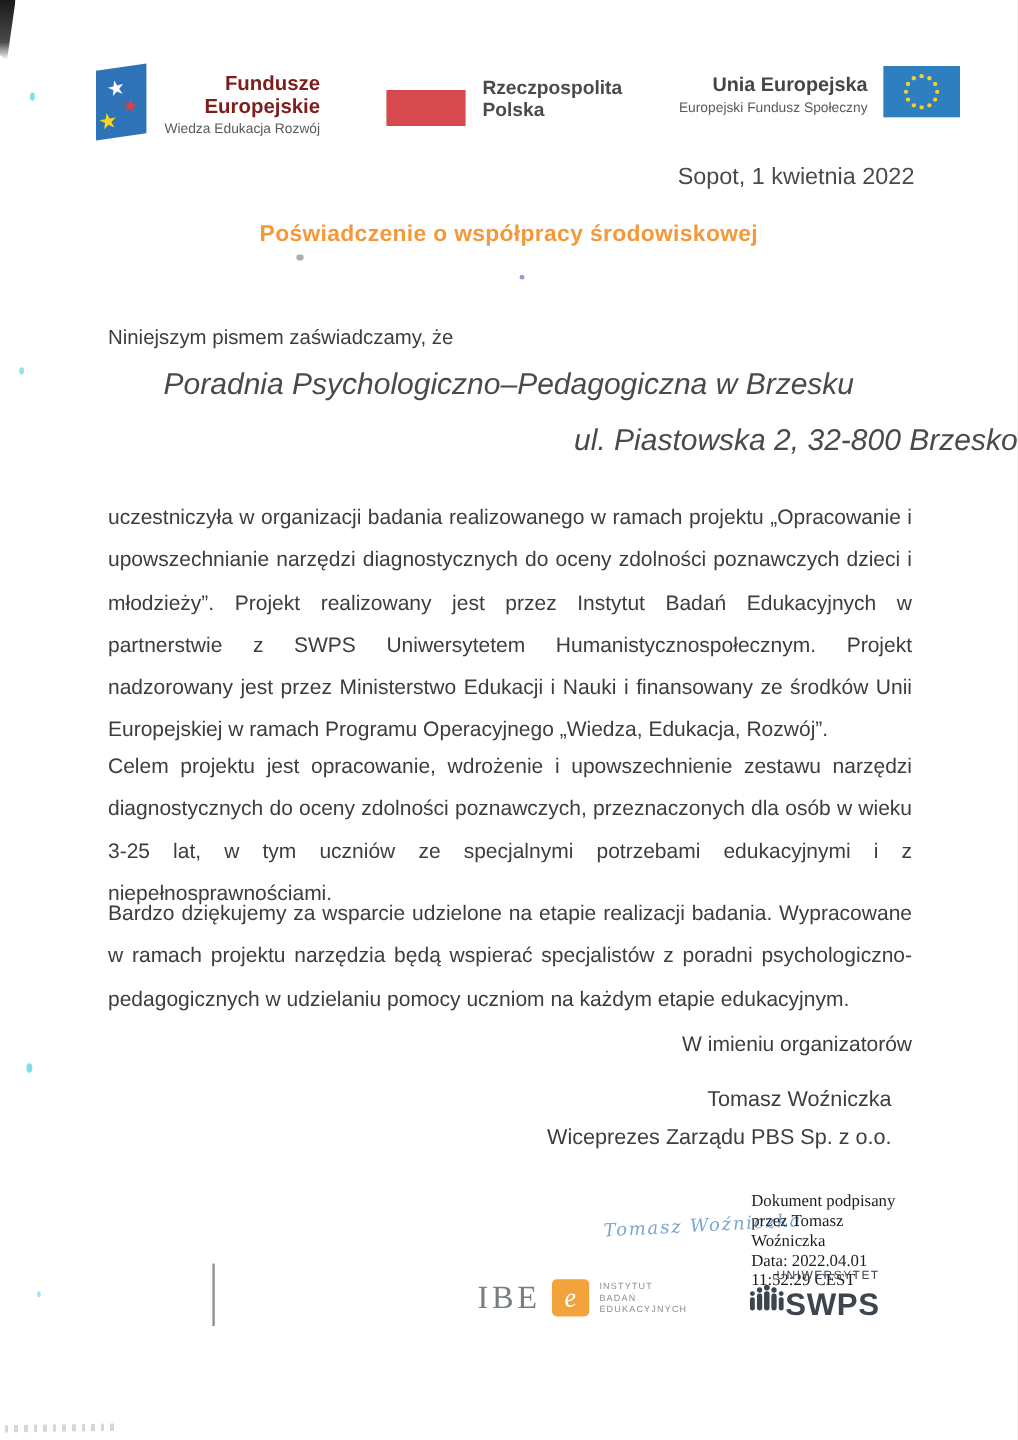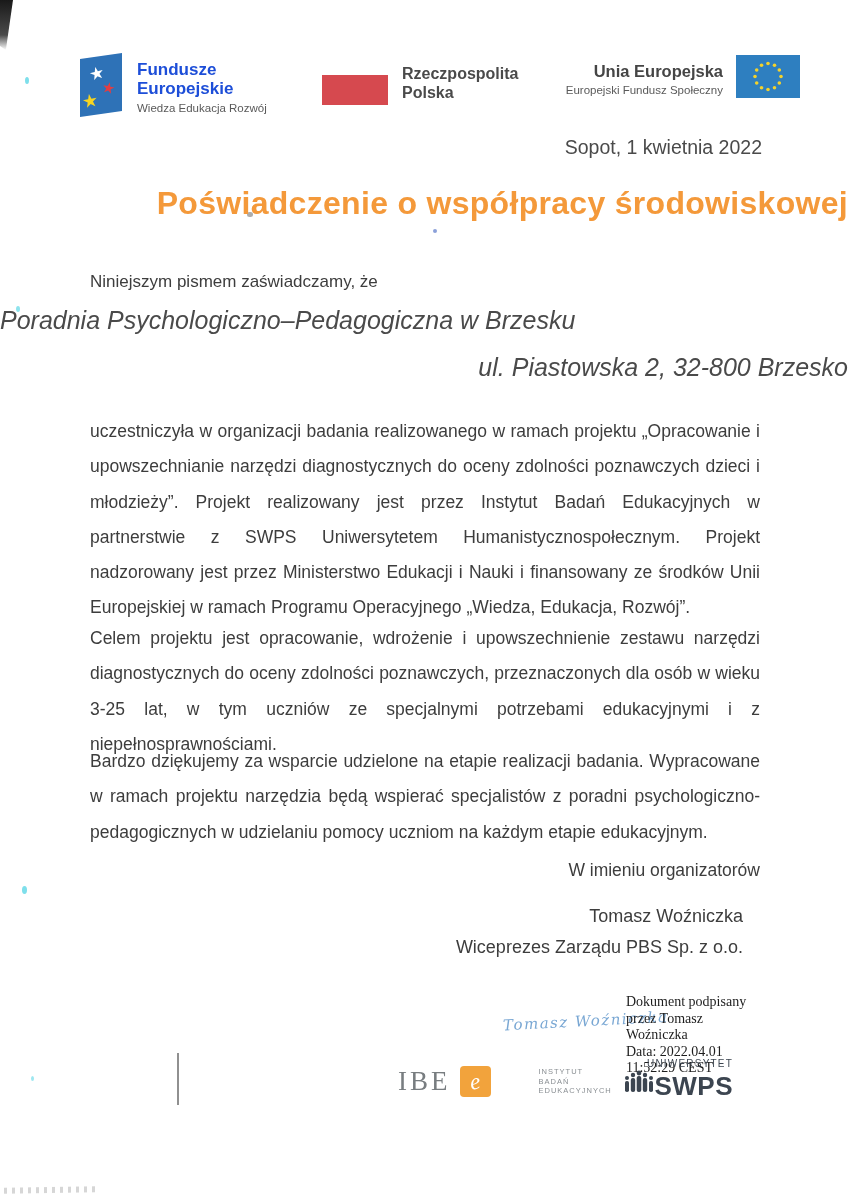--- a/index.html
+++ b/index.html
@@ -5,42 +5,42 @@
   html,body { margin:0; padding:0; background:#e8e8e8; }
   .page {
     position:relative; width:848px; height:1200px; margin:0 auto;
     background:#ffffff; overflow:hidden;
     font-family:"Liberation Sans", sans-serif; color:#3d3d3d;
   }
 
   
   .logo-fe { position:absolute; left:76px; top:52px; display:flex; gap:11px; }
   .fe-text { padding-top:8px; }
-  .fe-line { font-weight:bold; font-size:17px; line-height:19px; color:#1d4ed8; }
+  .fe-line { font-weight:bold; font-size:17px; line-height:19px; color:#7f1d1d;text-align:right; }
   .fe-sub  { font-size:11.5px; color:#5a5a5a; margin-top:4px; }
 
   .logo-pl { position:absolute; left:322px; top:62px; display:flex; gap:14px; }
   .pl-flag { width:66px; height:30px; background:#d6494f; margin-top:13px; }
   .pl-text { font-weight:bold; font-size:16px; line-height:19px; color:#4a4a4a; padding-top:2px; }
 
   .logo-ue { position:absolute; right:48px; top:55px; display:flex; gap:13px; }
   .ue-text { text-align:right; padding-top:7px; }
   .ue-line1 { font-weight:bold; font-size:16.5px; color:#454545; }
   .ue-line2 { font-size:11.5px; color:#5a5a5a; margin-top:3px; }
 
   .dateline { position:absolute; right:86px; top:136px; font-size:19.5px; color:#4a4a4a; }
 
   
   .title {
-    position:absolute; left:0; right:0; top:185px; text-align:right;
-    font-size:32px; font-weight:bold; color:#f4993a; letter-spacing:0.3px;
+    position:absolute; left:0; right:0; top:185px; text-align:center;
+    font-size:19px; font-weight:bold; color:#f4993a; letter-spacing:0.3px;
   }
   .intro { position:absolute; left:90px; top:272px; font-size:17px; }
   .recipient-name {
-    position:absolute; left:0; right:0; top:306px; text-align:left;
+    position:absolute; left:0; right:0; top:306px; text-align:center;
     font-style:italic; font-size:25px; color:#4a4a4a;
   }
   .recipient-address {
     position:absolute; left:0; right:0; top:353px; text-align:right;
     font-style:italic; font-size:25px; color:#4a4a4a;
   }
   .para {
     position:absolute; left:90px; right:88px;
     font-size:17.5px; line-height:35.3px; text-align:justify;
   }
@@ -71,21 +71,21 @@
   .footer-divider { position:absolute; left:177px; top:1053px; width:2px; height:52px; background:#909090; }
   .pbs-text { position:absolute; left:189px; top:1052px; font-size:13px; line-height:17.5px; color:#333; }
 
   .ibe { position:absolute; left:398px; top:1066px; display:flex; align-items:center; gap:9px; }
   .ibe-wordmark { font-family:"Liberation Serif", serif; font-size:27px; color:#787d80; letter-spacing:3px; }
   .ibe-square {
     width:31px; height:31px; background:#f2a33c; border-radius:4px;
     display:flex; align-items:center; justify-content:center;
   }
   .ibe-e { color:#ffffff; font-family:"Liberation Serif", serif; font-style:italic; font-size:23px; line-height:1; transform:rotate(-8deg); }
-  .ibe-sub { font-size:7.5px; letter-spacing:1px; color:#8a8f93; line-height:9.5px;margin-left:39px; }
+  .ibe-sub { font-size:7.5px; letter-spacing:1px; color:#8a8f93; line-height:9.5px; }
 
   .swps { position:absolute; right:115px; top:1058px; text-align:right; color:#3c4550; }
   .swps-top { font-size:10px; letter-spacing:1.2px; }
   .swps-bottom { display:flex; align-items:flex-end; justify-content:flex-end; gap:0; margin-top:1px; }
   .swps-word { font-size:26px; font-weight:bold; line-height:21px; letter-spacing:0.5px; }
 
   
   .artifact-corner {
     position:absolute; left:0; top:0; width:13px; height:50px;
     background:linear-gradient(180deg,#191919,#4a4a4a 70%,transparent);

